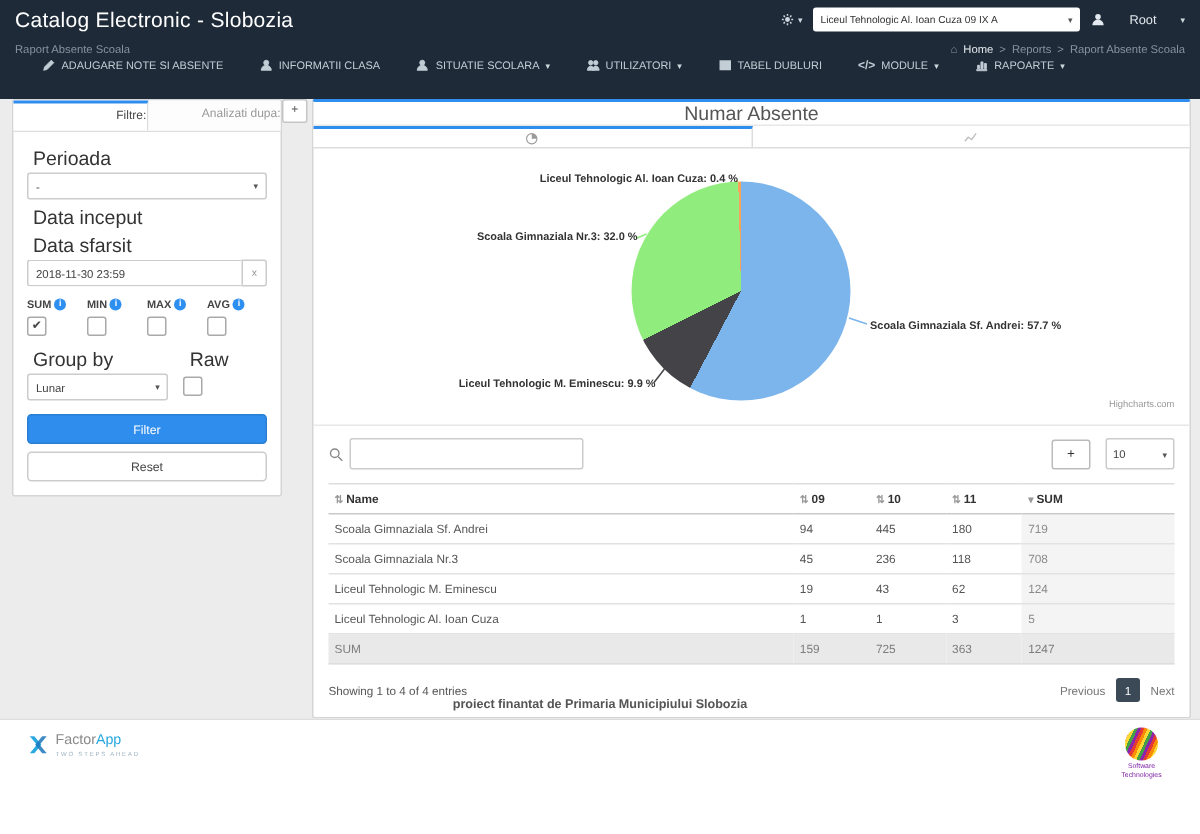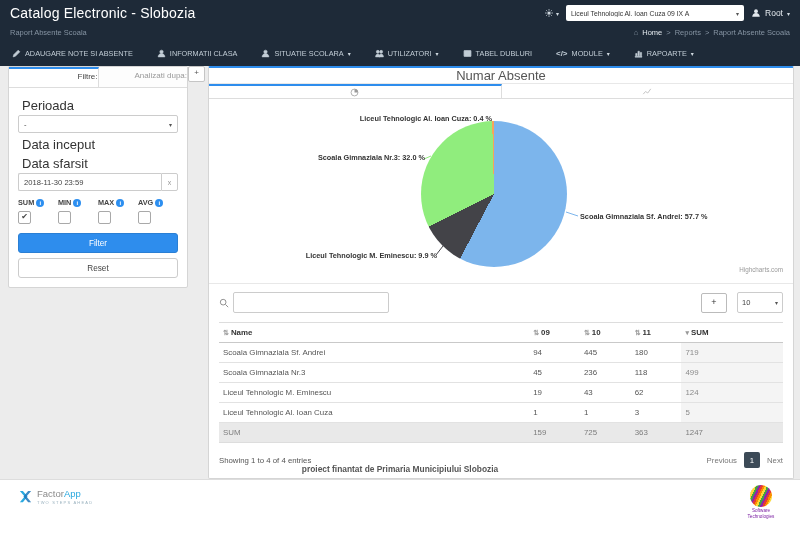--- a/index.html
+++ b/index.html
@@ -11,25 +11,25 @@
   .topbar{position:absolute;top:0;left:0;right:0;height:66px;background:#1e2a38;color:#fff}
   .tb-r1{display:flex;align-items:center;height:26px;padding:0 10px}
   .app-title{font-size:14px;color:#fff;letter-spacing:.2px}
   .tb-right{margin-left:auto;display:flex;align-items:center;gap:7px}
   .tb-ic{color:#cfd8df;font-size:9px;display:flex;align-items:center;gap:2px}
   .caret{font-size:6px;color:#cfd8df}
   .class-select{width:168px;height:16px;background:#fff;border-radius:2px;color:#333;
     font-size:6.8px;display:flex;align-items:center;padding:0 5px;gap:4px}
   .class-select .txt{flex:1;white-space:nowrap;overflow:hidden}
   .class-select .caret{color:#555}
-  .user-chip{display:flex;align-items:center;gap:4px;font-size:8.5px;color:#e3e9ee}
+  .user-chip{display:flex;align-items:center;gap:16px;font-size:8.5px;color:#e3e9ee}
   .tb-r2{display:flex;align-items:center;padding:0 10px;height:13px;font-size:7.5px;color:#8593a2}
   .breadcrumb{margin-left:auto;display:flex;gap:4px;align-items:center;color:#8593a2}
   .breadcrumb .home{color:#e3e9ee}
-  .tb-r3{display:flex;align-items:flex-end;padding:0 12px;height:19px;gap:24px}
+  .tb-r3{display:flex;align-items:flex-start;padding:0 28px;height:19px;gap:24px}
   .nav-item{display:flex;align-items:center;gap:4px;font-size:7.3px;color:#c2cdd6;cursor:pointer;white-space:nowrap}
   .nav-item svg{width:9px;height:9px}
   .nav-ic{stroke:#c2cdd6;fill:#c2cdd6}
   .code-ic{font-size:8px;color:#c2cdd6;font-weight:bold}
 
   
   .filter-card{position:absolute;left:8px;top:66px;width:178px;background:#fff;
     border:1px solid #d5d5d5;border-radius:2px}
   .fc-tabs{display:flex;height:20px;border-bottom:1px solid #ddd}
   .fc-tab{flex:1;text-align:right;font-size:8px;line-height:18px;color:#999;background:#fdfdfd}
@@ -251,20 +251,33 @@
       </div>
       <div class="agg">
         <div class="agg-label">
             <span>AVG</span>
             <span class="info-i">i</span>
           </div>
         <div class="cb"></div>
       </div>
     </div>
 
+    <div class="group-row">
+      <div class="group-left">
+        <div class="fld-label">Group by</div>
+        <div class="sel">
+          <span class="txt">Lunar</span>
+          <span class="caret">▾</span>
+        </div>
+      </div>
+      <div class="raw-col">
+        <div class="fld-label">Raw</div>
+        <div class="cb"></div>
+      </div>
+    </div>
 
     <div class="btn btn-filter">Filter</div>
     <div class="btn btn-reset">Reset</div>
   </div>
 </aside>
 <div class="collapse-btn">+</div>
 
 <section class="report-card">
   <div class="card-title">Numar Absente</div>
 
@@ -331,21 +344,21 @@
           <td>94</td>
           <td>445</td>
           <td>180</td>
           <td class="sorted">719</td>
         </tr>
         <tr>
           <td>Scoala Gimnaziala Nr.3</td>
           <td>45</td>
           <td>236</td>
           <td>118</td>
-          <td class="sorted">499</td>
+          <td class="sorted">708</td>
         </tr>
         <tr>
           <td>Liceul Tehnologic M. Eminescu</td>
           <td>19</td>
           <td>43</td>
           <td>62</td>
           <td class="sorted">124</td>
         </tr>
         <tr>
           <td>Liceul Tehnologic Al. Ioan Cuza</td>

